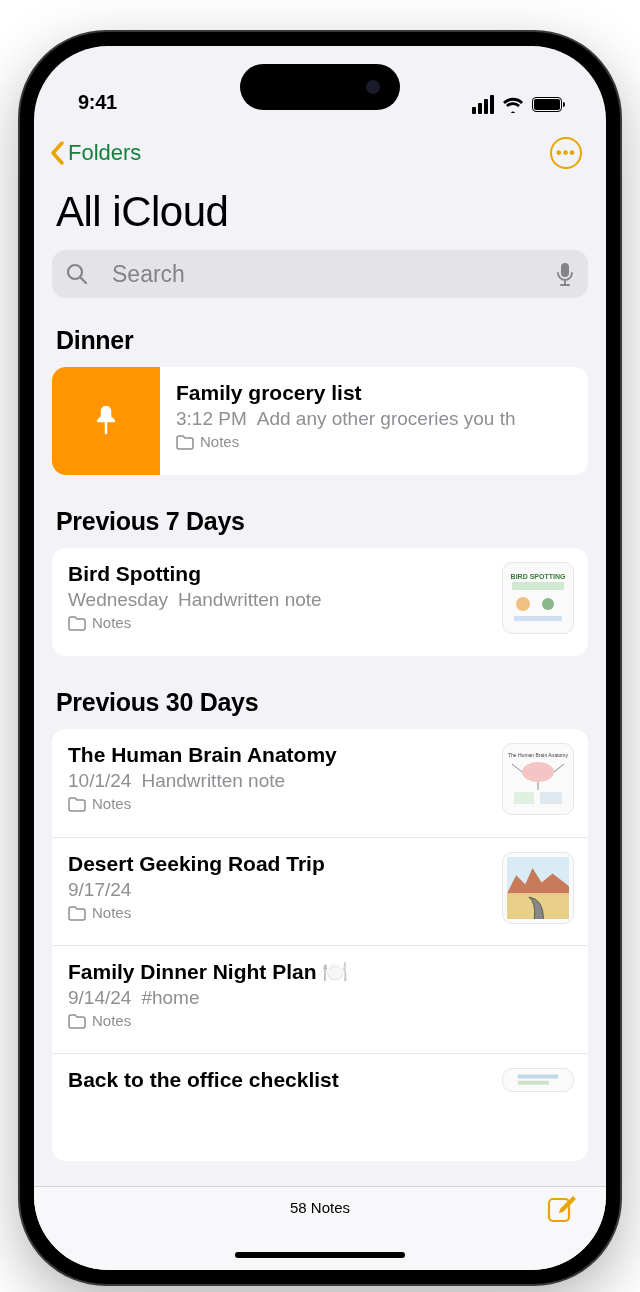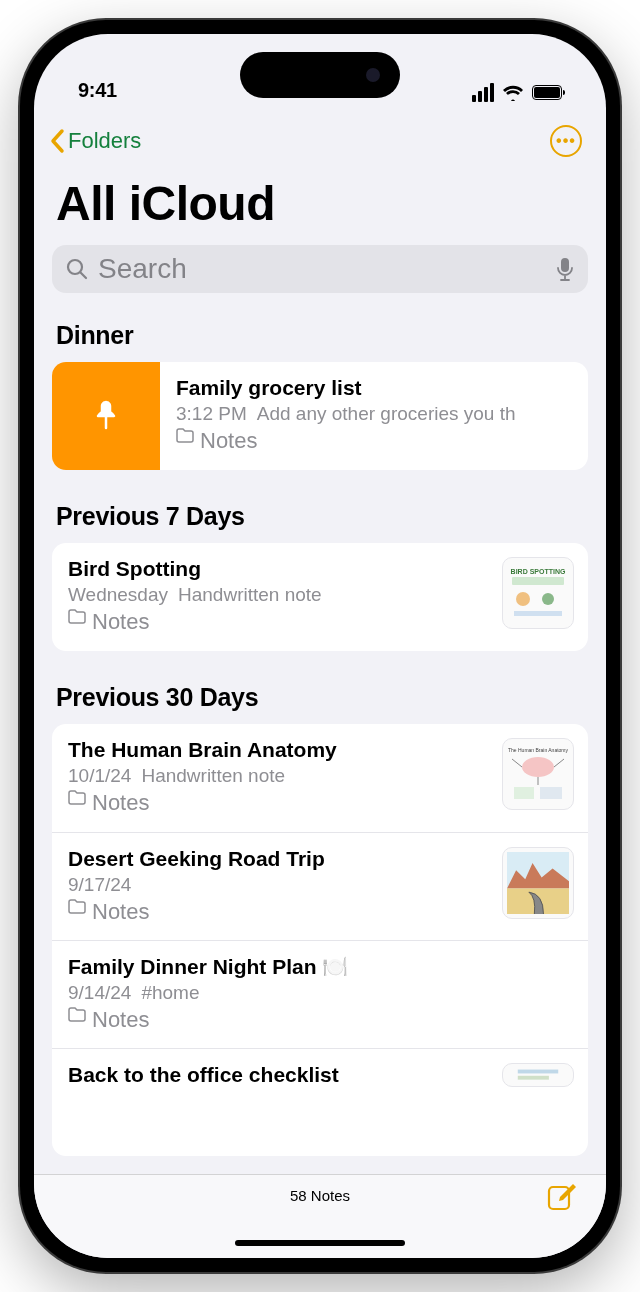--- a/index.html
+++ b/index.html
@@ -11,20 +11,21 @@
       padding: 20px 0;
     }
     .phone-frame {
       width: 600px;
       height: 1252px;
       background: #000;
       border-radius: 86px;
       padding: 14px;
       position: relative;
       box-shadow: 0 0 0 2px #3a3a3a, 0 20px 60px rgba(0,0,0,0.3);
+      margin-top: 12px;
     }
     .screen {
       width: 100%;
       height: 100%;
       background: #f2f2f7;
       border-radius: 74px;
       overflow: hidden;
       position: relative;
       display: flex;
       flex-direction: column;
@@ -75,51 +76,51 @@
       display: flex;
       justify-content: space-between;
       align-items: center;
       padding: 6px 24px 0 14px;
       height: 56px;
     }
     .back-btn { display:flex; align-items:center; color:#15803d; font-size:22px; gap:2px; }
     .more-btn { width:32px; height:32px; border:2.5px solid #e8a500; border-radius:50%; display:flex; align-items:center; justify-content:center; color:#e8a500; font-size:16px; letter-spacing:1px; font-weight:700;}
     
     .content { flex:1; overflow:hidden; padding: 0 18px; }
-    .page-title { font-size: 48px; font-weight: 700; letter-spacing: -0.5px; margin: 10px 0 14px 4px; }
+    .page-title { font-size: 42px; font-weight: 400; letter-spacing: -0.5px; margin: 10px 0 14px 4px; }
     
     .search-bar {
       background: #e3e3e8;
       border-radius: 14px;
       height: 48px;
       display:flex;
       align-items:center;
       padding: 0 14px;
-      gap: 10px;
+      gap: 24px;
       color: #838388;
-      font-size: 28px;
+      font-size: 23px;
       margin-bottom: 28px;
     }
     .search-bar .mic { margin-left:auto; }
     
     .section-header { font-size: 25px; font-weight: 700; margin: 0 0 12px 4px; letter-spacing:-0.3px;}
     
     .card-list { background:#fff; border-radius: 14px; margin-bottom: 32px; overflow:hidden; }
     
     .note-row { display:flex; align-items:stretch; min-height:108px; }
     .note-row + .note-row .note-body { border-top: 1px solid #e5e5ea; }
     
     .pin-block { width:108px; background:#ff9500; display:flex; align-items:center; justify-content:center; flex-shrink:0;}
     
     .note-body { flex:1; padding: 14px 14px 14px 16px; display:flex; gap:12px; align-items:flex-start; overflow:hidden;}
     .note-text { flex:1; min-width:0; }
     .note-title { font-size: 21px; font-weight: 700; white-space:nowrap; overflow:hidden; text-overflow:ellipsis;}
     .note-meta { font-size: 19px; color:#8e8e93; margin-top:3px; white-space:nowrap; overflow:hidden; text-overflow:ellipsis; display:flex; gap:10px;}
     .note-meta.clip { text-overflow: clip; }
-    .note-folder { font-size: 22px; color:#8e8e93; margin-top:3px; display:flex; align-items:flex-start; gap:6px;}
+    .note-folder { font-size: 15px; color:#8e8e93; margin-top:3px; display:flex; align-items:flex-end; gap:6px;}
     .thumb { width:72px; height:72px; border-radius:10px; border:1px solid #e5e5ea; flex-shrink:0; background:#fafafa; display:flex; flex-direction:column; align-items:center; justify-content:center; font-size:7px; padding:4px; overflow:hidden;}
     
     .bottom-bar {
       height: 84px;
       background: rgba(248,248,250,0.94);
       border-top: 0.5px solid rgba(0,0,0,0.15);
       display:flex;
       align-items:flex-start;
       justify-content:center;
       padding-top: 12px;

